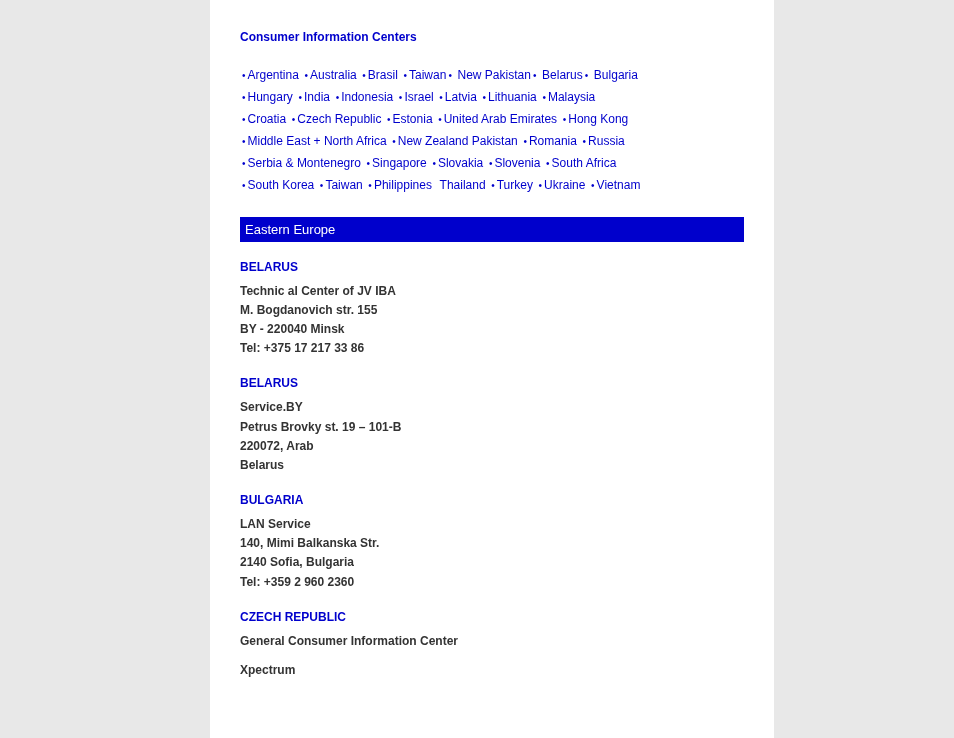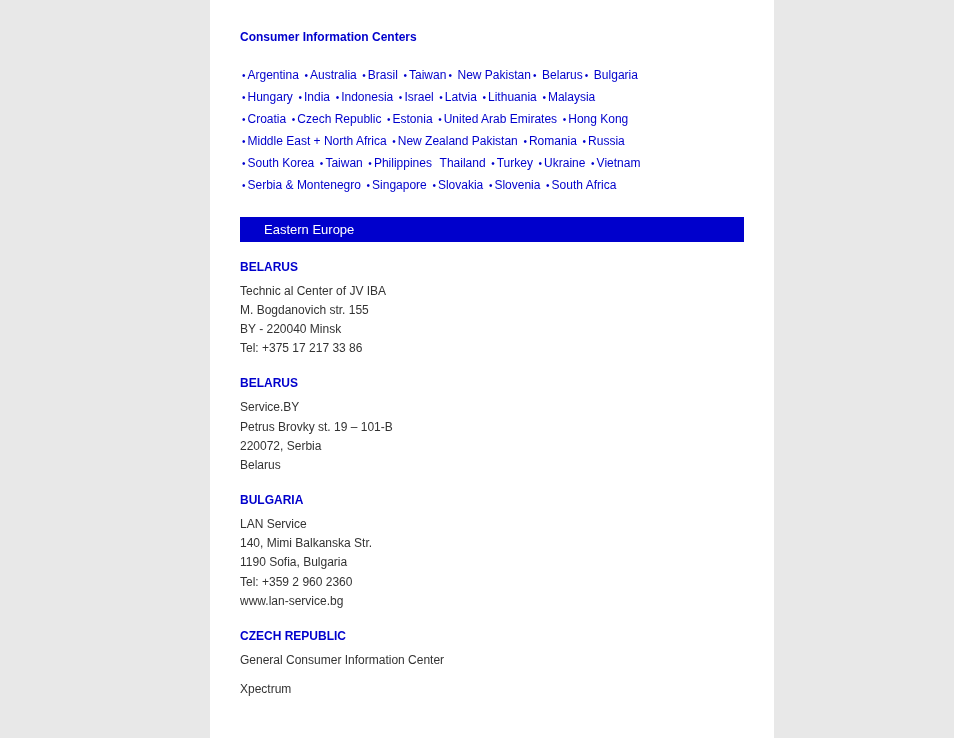--- a/index.html
+++ b/index.html
@@ -46,40 +46,41 @@
       font-size: 12px;
     }
     .bullet {
       color: #0000cc;
       font-size: 10px;
       margin: 0 2px;
     }
     .section-header {
       background-color: #0000cc;
       color: #ffffff;
-      padding: 5px 24px;
+      padding: 5px 5px;
       font-size: 13px;
       font-weight: normal;
       margin-bottom: 15px;
     }
     .country-title {
       color: #0000cc;
       font-size: 12px;
       font-weight: bold;
       margin-top: 18px;
       margin-bottom: 8px;
     }
     .address-block {
       font-size: 12px;
       color: #333;
       line-height: 1.6;
       margin-bottom: 5px;
     }
     .address-block p {
       margin: 0;
+      font-weight: bold;
     }
   </style>
 </head>
 <body>
 
 <div class="outer">
   <div class="side-panel"></div>
   <div class="main-content">
 
     <h1 class="page-title">Consumer Information Centers</h1>
@@ -115,68 +116,67 @@
       </div>
 
       <div>
         <span class="bullet">•</span><a href="#">Middle East + North Africa</a>
         <span class="bullet">•</span><a href="#">New Zealand Pakistan</a>
         <span class="bullet">•</span><a href="#">Romania</a>
         <span class="bullet">•</span><a href="#">Russia</a>
       </div>
 
       <div>
+        <span class="bullet">•</span><a href="#">Serbia &amp; Montenegro</a>
+        <span class="bullet">•</span><a href="#">Singapore</a>
+        <span class="bullet">•</span><a href="#">Slovakia</a>
+        <span class="bullet">•</span><a href="#">Slovenia</a>
+        <span class="bullet">•</span><a href="#">South Africa</a>
+      </div>
+
+      <div>
         <span class="bullet">•</span><a href="#">South Korea</a>
         <span class="bullet">•</span><a href="#">Taiwan</a>
         <span class="bullet">•</span><a href="#">Philippines</a>
         <span class="bullet"> </span><a href="#">Thailand</a>
         <span class="bullet">•</span><a href="#">Turkey</a>
         <span class="bullet">•</span><a href="#">Ukraine</a>
         <span class="bullet">•</span><a href="#">Vietnam</a>
-      </div>
-
-      <div>
-        <span class="bullet">•</span><a href="#">Serbia &amp; Montenegro</a>
-        <span class="bullet">•</span><a href="#">Singapore</a>
-        <span class="bullet">•</span><a href="#">Slovakia</a>
-        <span class="bullet">•</span><a href="#">Slovenia</a>
-        <span class="bullet">•</span><a href="#">South Africa</a>
       </div>
     </div>
 
     <div class="section-header">Eastern Europe</div>
 
     <div>
       <div class="country-title">BELARUS</div>
       <div class="address-block">
         <p>Technic al Center of JV IBA</p>
         <p>M. Bogdanovich str. 155</p>
         <p>BY - 220040 Minsk</p>
         <p>Tel: +375 17 217 33 86</p>
       </div>
     </div>
 
     <div>
       <div class="country-title">BELARUS</div>
       <div class="address-block">
         <p>Service.BY</p>
         <p>Petrus Brovky st. 19 – 101-B</p>
-        <p>220072, Serbia</p>
+        <p>220072, Arab</p>
         <p>Belarus</p>
       </div>
     </div>
 
     <div>
       <div class="country-title">BULGARIA</div>
       <div class="address-block">
         <p>LAN Service</p>
         <p>140, Mimi Balkanska Str.</p>
-        <p>1190 Sofia, Bulgaria</p>
+        <p>2140 Sofia, Bulgaria</p>
         <p>Tel: +359 2 960 2360</p>
-        <p>www.lan-service.bg</p>
       </div>
     </div>
 
     <div>
       <div class="country-title">CZECH REPUBLIC</div>
       <div class="address-block">
         <p>General Consumer Information Center</p>
       </div>
       <div class="address-block" style="margin-top:10px;">
         <p>Xpectrum</p>

